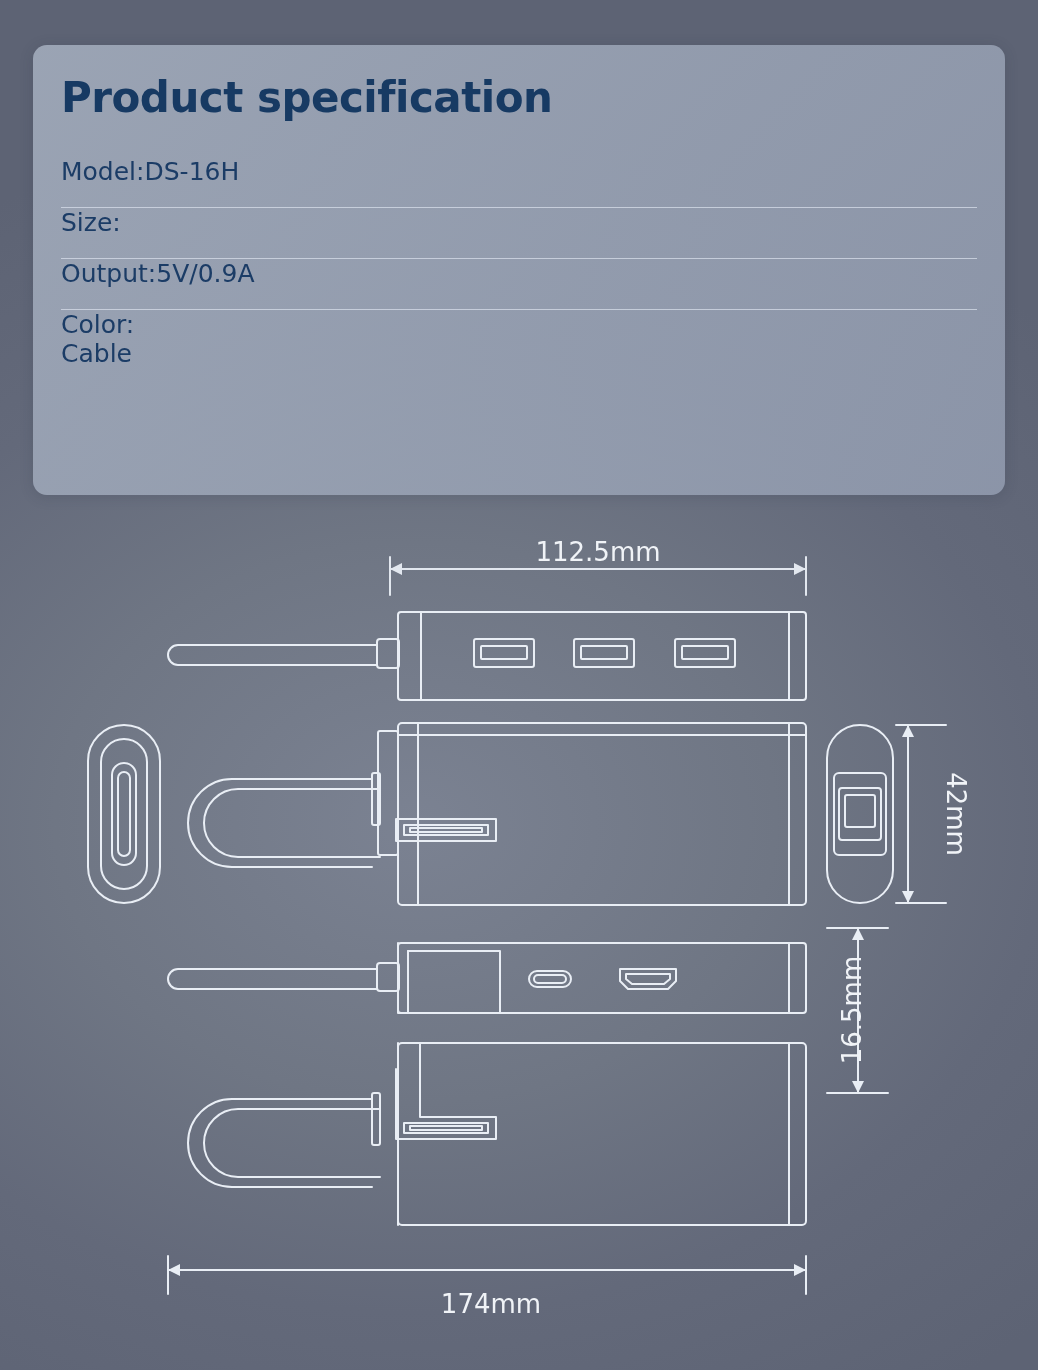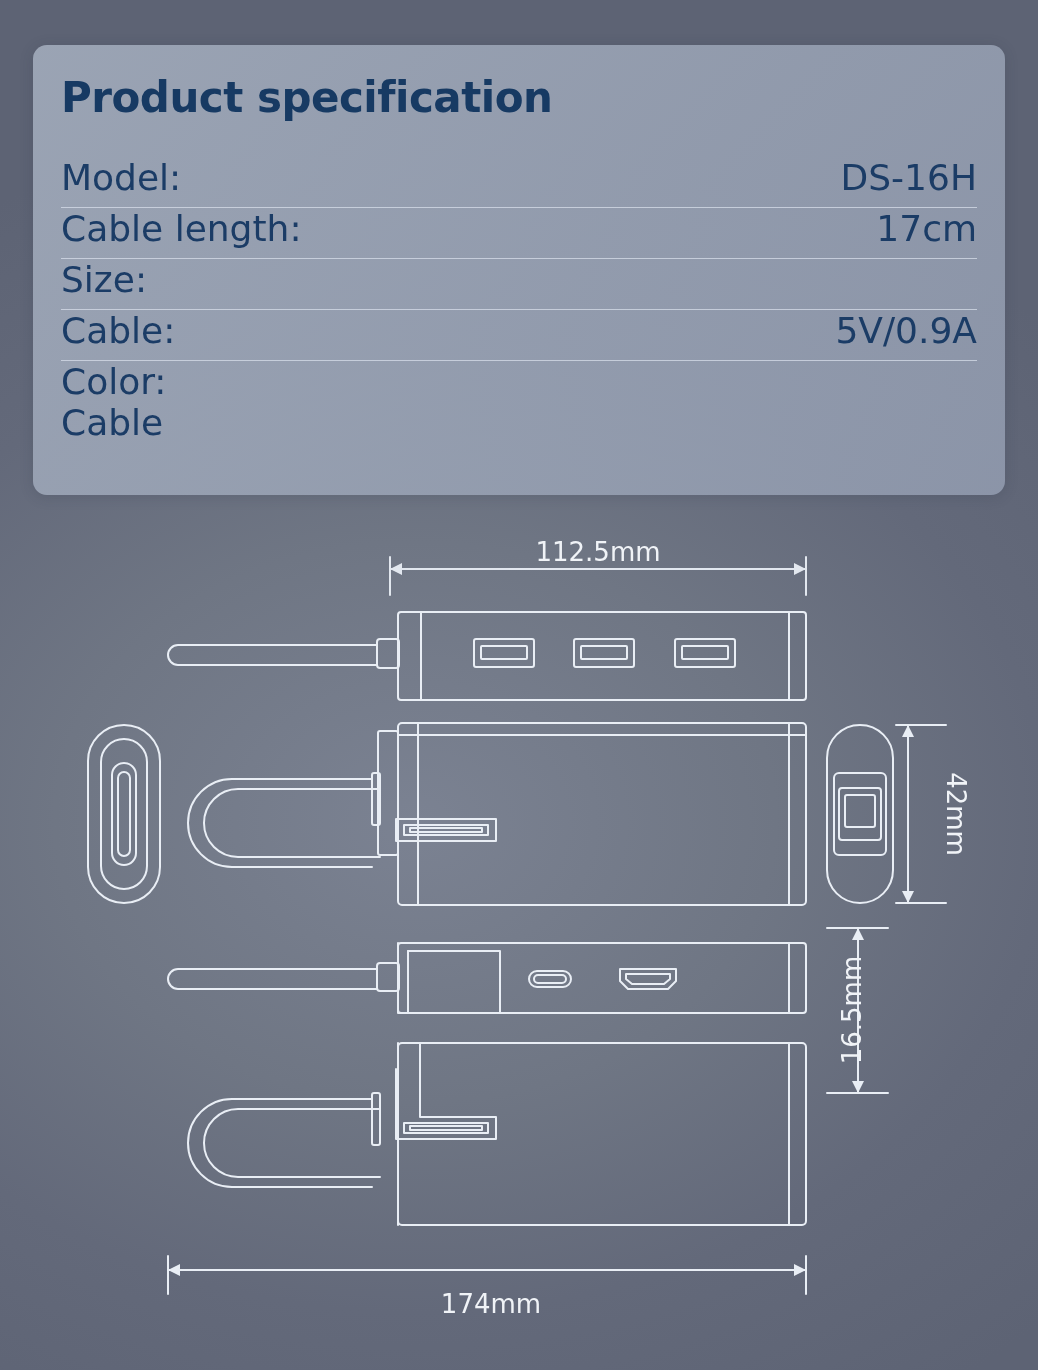--- a/index.html
+++ b/index.html
@@ -40,24 +40,23 @@
   }
   .spec-table {
     position: absolute;
     left: 28px;
     top: 112px;
     width: 916px;
   }
   .spec-row {
     display: flex;
     align-items: baseline;
-    justify-content: space-between;
     height: 50px;
     border-bottom: 1px solid rgba(215,222,233,0.75);
-    font-size: 36px;
+    font-size: 25px;
     color: #1b3c66;
   }
   .spec-row:last-child {
     border-bottom: none;
     flex-direction: column;
   }
   .spec-label {
     white-space: nowrap;
   }
   .spec-value {
@@ -90,31 +89,27 @@
   <div class="spec-title">Product specification</div>
 
   <div class="spec-table">
 
     <div class="spec-row">
       <span class="spec-label">Model:</span>
       <span class="spec-value">DS-16H</span>
     </div>
 
 
-    <div class="spec-row">
-      <span class="spec-label">Cable length:</span>
-      <span class="spec-value">17cm</span>
-    </div>
 
     <div class="spec-row">
       <span class="spec-label">Size:</span>
     </div>
 
     <div class="spec-row">
-      <span class="spec-label">Cable:</span>
+      <span class="spec-label">Output:</span>
       <span class="spec-value">5V/0.9A</span>
     </div>
 
     <div class="spec-row">
       <span class="spec-label">Color:</span>
       <span class="spec-value">Cable</span>
     </div>
 
   </div>
 </div>

